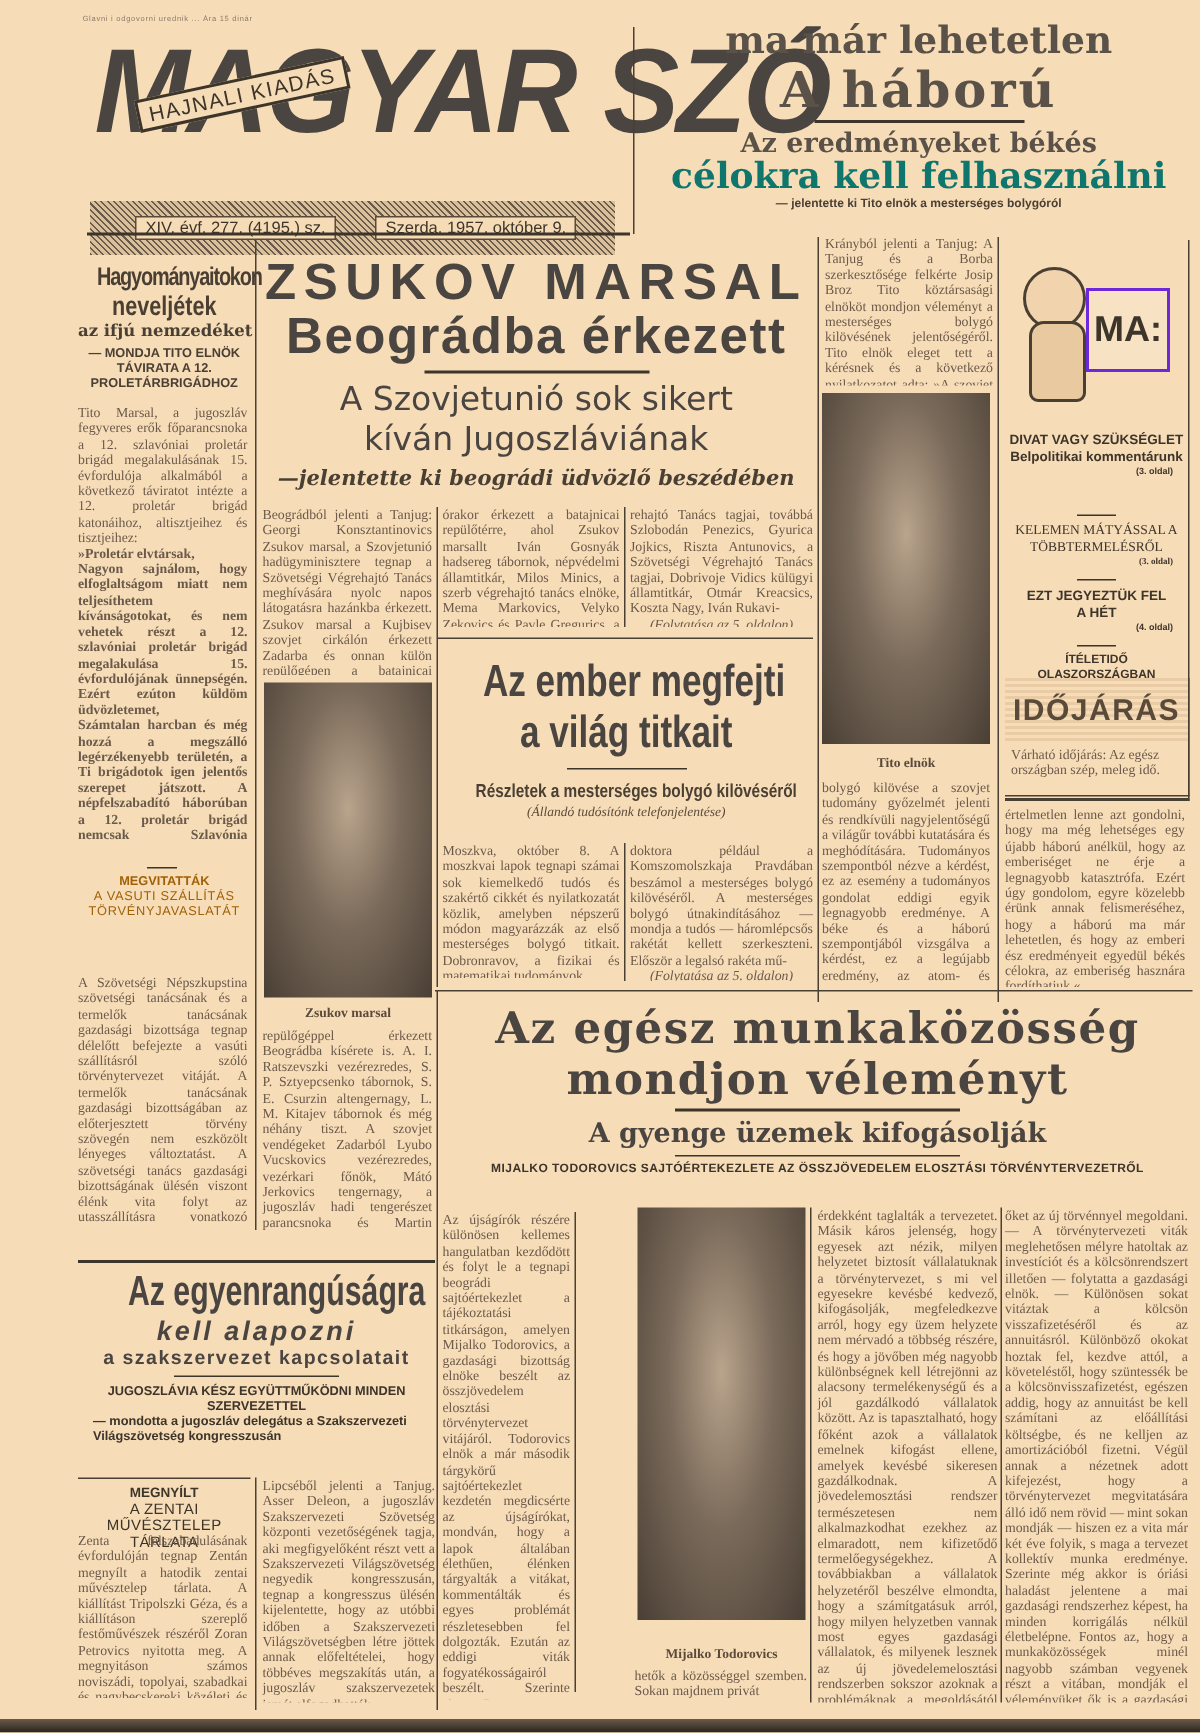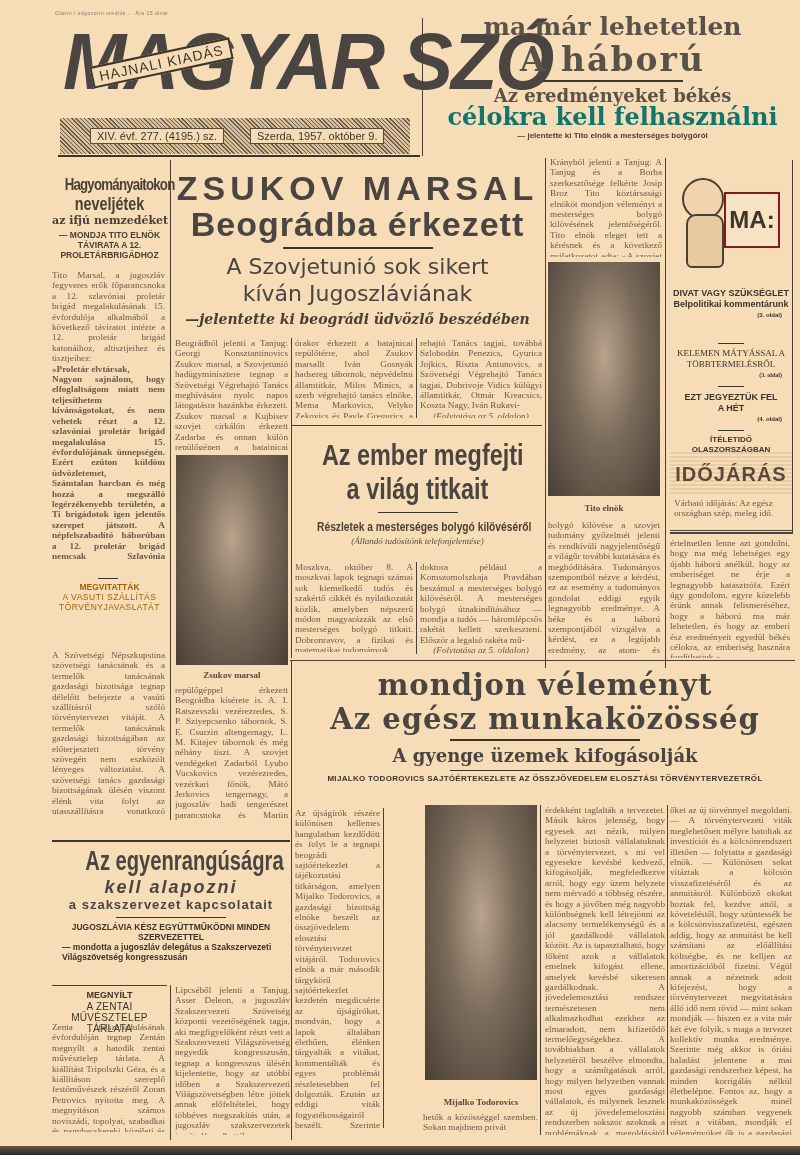--- a/index.html
+++ b/index.html
@@ -6,21 +6,21 @@
   body{width:800px;height:1155px;background:#f7dcb8;overflow:hidden;position:relative;font-family:"DejaVu Serif",serif;color:#4a3f33;}
   .abs{position:absolute;}
   .body-text{font-family:"Liberation Serif",serif;font-size:9.2px;line-height:10.4px;color:#6a5a4a;text-align:justify;}
   .vline{position:absolute;width:1px;background:#4a3f33;}
   .hline{position:absolute;height:1px;background:#4a3f33;}
   .hline2{position:absolute;height:2px;background:#3d342a;}
   .center{text-align:center;}
   .sans{font-family:"Liberation Sans",sans-serif;}
   .photo{position:absolute;background:radial-gradient(ellipse at 50% 40%, #b9a48c 0%, #7a6a5a 45%, #4a3f35 100%);}
   .caption{font-family:"Liberation Serif",serif;font-size:9px;font-weight:bold;color:#5a4a3a;text-align:center;}
-  .hatch{background:repeating-linear-gradient(45deg,#6a5a4a 0 1px,#d9bf9a 1px 3px);}
+  .hatch{background:repeating-linear-gradient(45deg,#6a5a4a 0 1px,#d9bf9a 1px 3px);margin-top:16px;}
   .label-box{background:#f5dcb6;border:1px solid #5a4a3a;font-family:"Liberation Sans",sans-serif;font-size:11px;color:#3d342a;padding:1px 6px;}
 </style>
 </head>
 <body>
 
 <div class="abs" style="left:55px;top:0;width:365px;height:160px;">
   <div class="abs sans" style="left:0;top:10px;width:355px;font-size:5px;color:#8a7a6a;letter-spacing:0.5px;white-space:nowrap;overflow:hidden;">Glavni i odgovorni urednik ... Ára 15 dinár</div>
   <div class="abs" style="left:8px;top:22px;font-family:'Liberation Sans',sans-serif;font-weight:bold;font-style:italic;font-size:76px;line-height:80px;color:#4a4540;letter-spacing:-2px;transform:scaleY(1.05);white-space:nowrap;">MAGYAR SZÓ</div>
   <div class="abs" style="left:35px;top:52px;border:2px solid #3d342a;background:#f5dcb6;padding:1px 6px;font-family:'Liberation Sans',sans-serif;font-size:14px;letter-spacing:1px;color:#3d342a;transform:rotate(-12deg);white-space:nowrap;">HAJNALI KIADÁS</div>
   <div class="abs hatch" style="left:5px;top:118px;width:350px;height:36px;">
@@ -44,21 +44,21 @@
 <div class="abs body-text" style="left:550px;top:157px;width:112px;height:100px;overflow:hidden;">Krányból jelenti a Tanjug: A Tanjug és a Borba szerkesztősége felkérte Josip Broz Tito köztársasági elnököt mondjon véleményt a mesterséges bolygó kilövésének jelentőségéről. Tito elnök eleget tett a kérésnek és a következő nyilatkozatot adta: »A szovjet mesterséges</div>
 <div class="photo" style="left:548px;top:262px;width:112px;height:234px;"></div>
 <div class="abs caption" style="left:548px;top:503px;width:112px;">Tito elnök</div>
 <div class="abs body-text" style="left:548px;top:520px;width:112px;height:135px;overflow:hidden;">bolygó kilövése a szovjet tudomány győzelmét jelenti és rendkívüli nagyjelentőségű a világűr további kutatására és meghódítására. Tudományos szempontból nézve a kérdést, ez az esemény a tudományos gondolat eddigi egyik legnagyobb eredménye. A béke és a háború szempontjából vizsgálva a kérdést, ez a legújabb eredmény, az atom- és hidrogénbomba után, azt mutatja,</div>
 <div class="vline" style="left:665px;top:158px;height:510px;"></div>
 
 <div class="abs" style="left:670px;top:160px;width:122px;height:370px;border-right:1px solid #4a3f33;border-bottom:1px solid #4a3f33;">
   <div class="abs" style="left:10px;top:10px;width:100px;height:105px;">
     <div class="abs" style="left:2px;top:8px;width:38px;height:38px;border:2px solid #4a3f33;border-radius:50%;background:#f1d4ad;"></div>
     <div class="abs" style="left:6px;top:44px;width:34px;height:50px;border:2px solid #4a3f33;border-radius:10px 10px 6px 6px;background:#e9c9a0;"></div>
-    <div class="abs sans" style="left:44px;top:22px;width:52px;height:52px;border:2px solid #7f1d1d;background:#f7e2c4;font-weight:bold;font-size:24px;line-height:52px;text-align:center;color:#3d342a;">MA:</div>
+    <div class="abs sans" style="left:44px;top:22px;width:52px;height:52px;border:2px solid #6d28d9;background:#f7e2c4;font-weight:bold;font-size:24px;line-height:52px;text-align:center;color:#3d342a;">MA:</div>
   </div>
   <div class="abs center sans" style="left:0;top:128px;width:122px;font-size:9px;font-weight:bold;color:#3d342a;line-height:11px;">
     <div>DIVAT VAGY SZÜKSÉGLET</div>
     <div>Belpolitikai kommentárunk</div>
     <div style="font-size:6px;text-align:right;padding-right:10px;">(3. oldal)</div>
   </div>
   <div class="abs" style="left:48px;top:183px;width:26px;height:1px;background:#3d342a;"></div>
   <div class="abs center" style="left:0;top:188px;width:122px;font-family:'Liberation Serif',serif;font-size:9px;color:#3d342a;line-height:11px;">
     <div>KELEMEN MÁTYÁSSAL A TÖBBTERMELÉSRŐL</div>
     <div style="font-size:6px;text-align:right;padding-right:10px;font-weight:bold;">(3. oldal)</div>
@@ -135,22 +135,22 @@
 </div>
 <div class="abs body-text" style="left:295px;top:562px;width:118px;height:90px;overflow:hidden;">Moszkva, október 8. A moszkvai lapok tegnapi számai sok kiemelkedő tudós és szakértő cikkét és nyilatkozatát közlik, amelyben népszerű módon magyarázzák az első mesterséges bolygó titkait. Dobronravov, a fizikai és matematikai tudományok</div>
 <div class="vline" style="left:416px;top:562px;height:92px;"></div>
 <div class="abs body-text" style="left:420px;top:562px;width:122px;height:92px;overflow:hidden;">
   <span>doktora például a Komszomolszkaja Pravdában beszámol a mesterséges bolygó kilövéséről. A mesterséges bolygó útnakindításához — mondja a tudós — háromlépcsős rakétát kellett szerkeszteni. Először a legalsó rakéta mű-</span>
   <div style="font-style:italic;text-align:center;">(Folytatása az 5. oldalon)</div>
 </div>
 
 <div class="vline" style="left:291px;top:660px;height:480px;"></div>
 <div class="abs center" style="left:295px;top:668px;width:500px;">
+  <div style="font-family:'DejaVu Serif',serif;font-weight:bold;font-size:29px;line-height:34px;color:#4a4540;letter-spacing:1px;white-space:nowrap;">Az egész munkaközösség</div>
   <div style="font-family:'DejaVu Serif',serif;font-weight:bold;font-size:29px;line-height:34px;color:#4a4540;letter-spacing:1px;white-space:nowrap;">mondjon véleményt</div>
-  <div style="font-family:'DejaVu Serif',serif;font-weight:bold;font-size:29px;line-height:34px;color:#4a4540;letter-spacing:1px;white-space:nowrap;">Az egész munkaközösség</div>
   <div style="width:190px;height:2px;background:#3d342a;margin:3px auto 4px;"></div>
   <div style="font-family:'DejaVu Serif',serif;font-weight:bold;font-size:18px;line-height:22px;color:#4a4540;">A gyenge üzemek kifogásolják</div>
   <div style="width:190px;height:1px;background:#3d342a;margin:3px auto 3px;"></div>
   <div style="font-family:'Liberation Sans',sans-serif;font-weight:bold;font-size:8px;line-height:10px;color:#3d342a;letter-spacing:0.3px;white-space:nowrap;">MIJALKO TODOROVICS SAJTÓÉRTEKEZLETE AZ ÖSSZJÖVEDELEM ELOSZTÁSI TÖRVÉNYTERVEZETRŐL</div>
 </div>
 <div class="abs body-text" style="left:295px;top:808px;width:85px;height:325px;overflow:hidden;">Az újságírók részére különösen kellemes hangulatban kezdődött és folyt le a tegnapi beográdi sajtóértekezlet a tájékoztatási titkárságon, amelyen Mijalko Todorovics, a gazdasági bizottság elnöke beszélt az összjövedelem elosztási törvénytervezet vitájáról. Todorovics elnök a már második tárgykörű sajtóértekezlet kezdetén megdicsérte az újságírókat, mondván, hogy a lapok általában élethűen, élénken tárgyalták a vitákat, kommentálták és egyes problémát részletesebben fel dolgozták. Ezután az eddigi viták fogyatékosságairól beszélt. Szerinte alapvető fogyatékosság hogy a vita nem hatolt be kellőképpen a munkástanácsokba és a munkaközösségekbe. Eddig leginkább a kamarák, különböző szakegyesületek vitatták az összjövedelemről szóló törvénytervezetet, s talán ezért is van ennyi negatív megjegyzés rá. Mert az önigazgatási szervek és a kollektívák aránylag kevesebbet foglalkoztak vele. Az tapasztalható, hogy az ő megjegyzéseik nagymértékben pozitívabbak, építőjellegűek. A szakegyesületek vitáin olykor egoista álláspontok érez</div>
 <div class="vline" style="left:383px;top:808px;height:320px;"></div>
 <div class="photo" style="left:425px;top:805px;width:112px;height:275px;"></div>
 <div class="abs caption" style="left:425px;top:1097px;width:112px;">Mijalko Todorovics</div>
 <div class="abs body-text" style="left:423px;top:1112px;width:115px;height:22px;overflow:hidden;">hetők a közösséggel szemben. Sokan majdnem privát</div>

